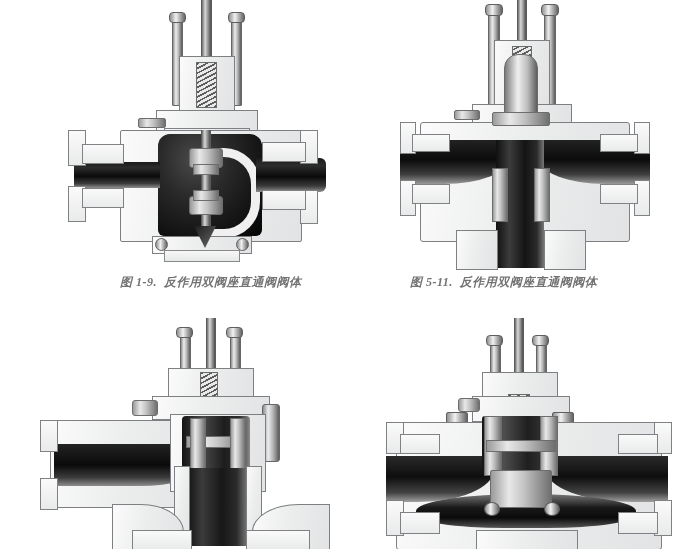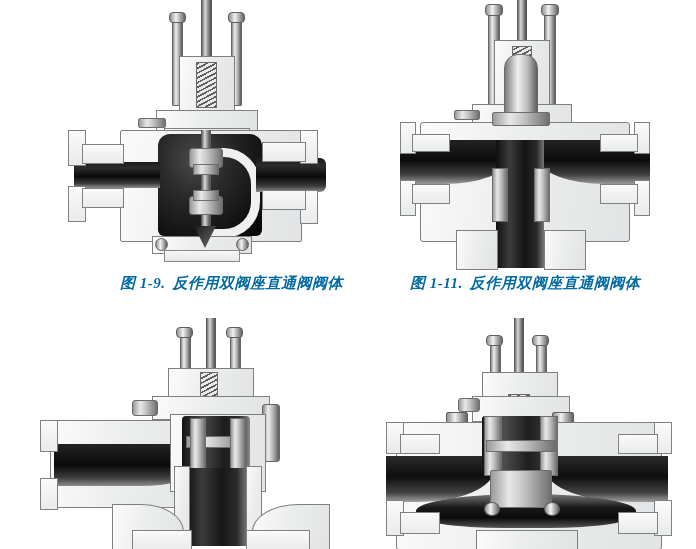--- a/index.html
+++ b/index.html
@@ -15,22 +15,22 @@
 
   .fig-cell{position:absolute;}
 
   .fig-art{position:relative;width:100%;height:100%;}
 
   .caption{
     position:absolute;
     font-family:"Liberation Serif", serif;
     font-style:italic;
     font-weight:700;
-    font-size:15px;
-    color:#0369a1;
+    font-size:12px;
+    color:#737373;
     letter-spacing:.5px;
     white-space:nowrap;
   }
   .caption .cap-num{margin-right:7px;}
 
   
   .part{position:absolute;}
 
   
   .body-lt{
@@ -178,21 +178,21 @@
       <div class="part flange-lt" style="left:234px;top:122px;width:14px;height:30px;"></div>
       <div class="part flange-lt" style="left:234px;top:180px;width:14px;height:34px;"></div>
       <div class="part flange-lt" style="left:200px;top:134px;width:36px;height:16px;"></div>
       <div class="part flange-lt" style="left:200px;top:184px;width:36px;height:18px;"></div>
 
       <div class="part body-lt" style="left:56px;top:230px;width:40px;height:38px;"></div>
       <div class="part body-lt" style="left:144px;top:230px;width:40px;height:38px;"></div>
     </div>
 
     <div class="caption" style="left:10px;top:274px;">
-      <span class="cap-num">图 1-11.</span><span>反作用双阀座直通阀阀体</span>
+      <span class="cap-num">图 5-11.</span><span>反作用双阀座直通阀阀体</span>
     </div>
   </div>
 
   <div class="fig-cell" style="left:40px;top:318px;width:320px;height:231px;">
     <div class="fig-art">
 
       <div class="part stem" style="left:166px;top:0px;width:8px;height:110px;"></div>
 
       <div class="part bolt" style="left:140px;top:14px;width:9px;height:52px;"></div>
       <div class="part bolt" style="left:190px;top:14px;width:9px;height:52px;"></div>

